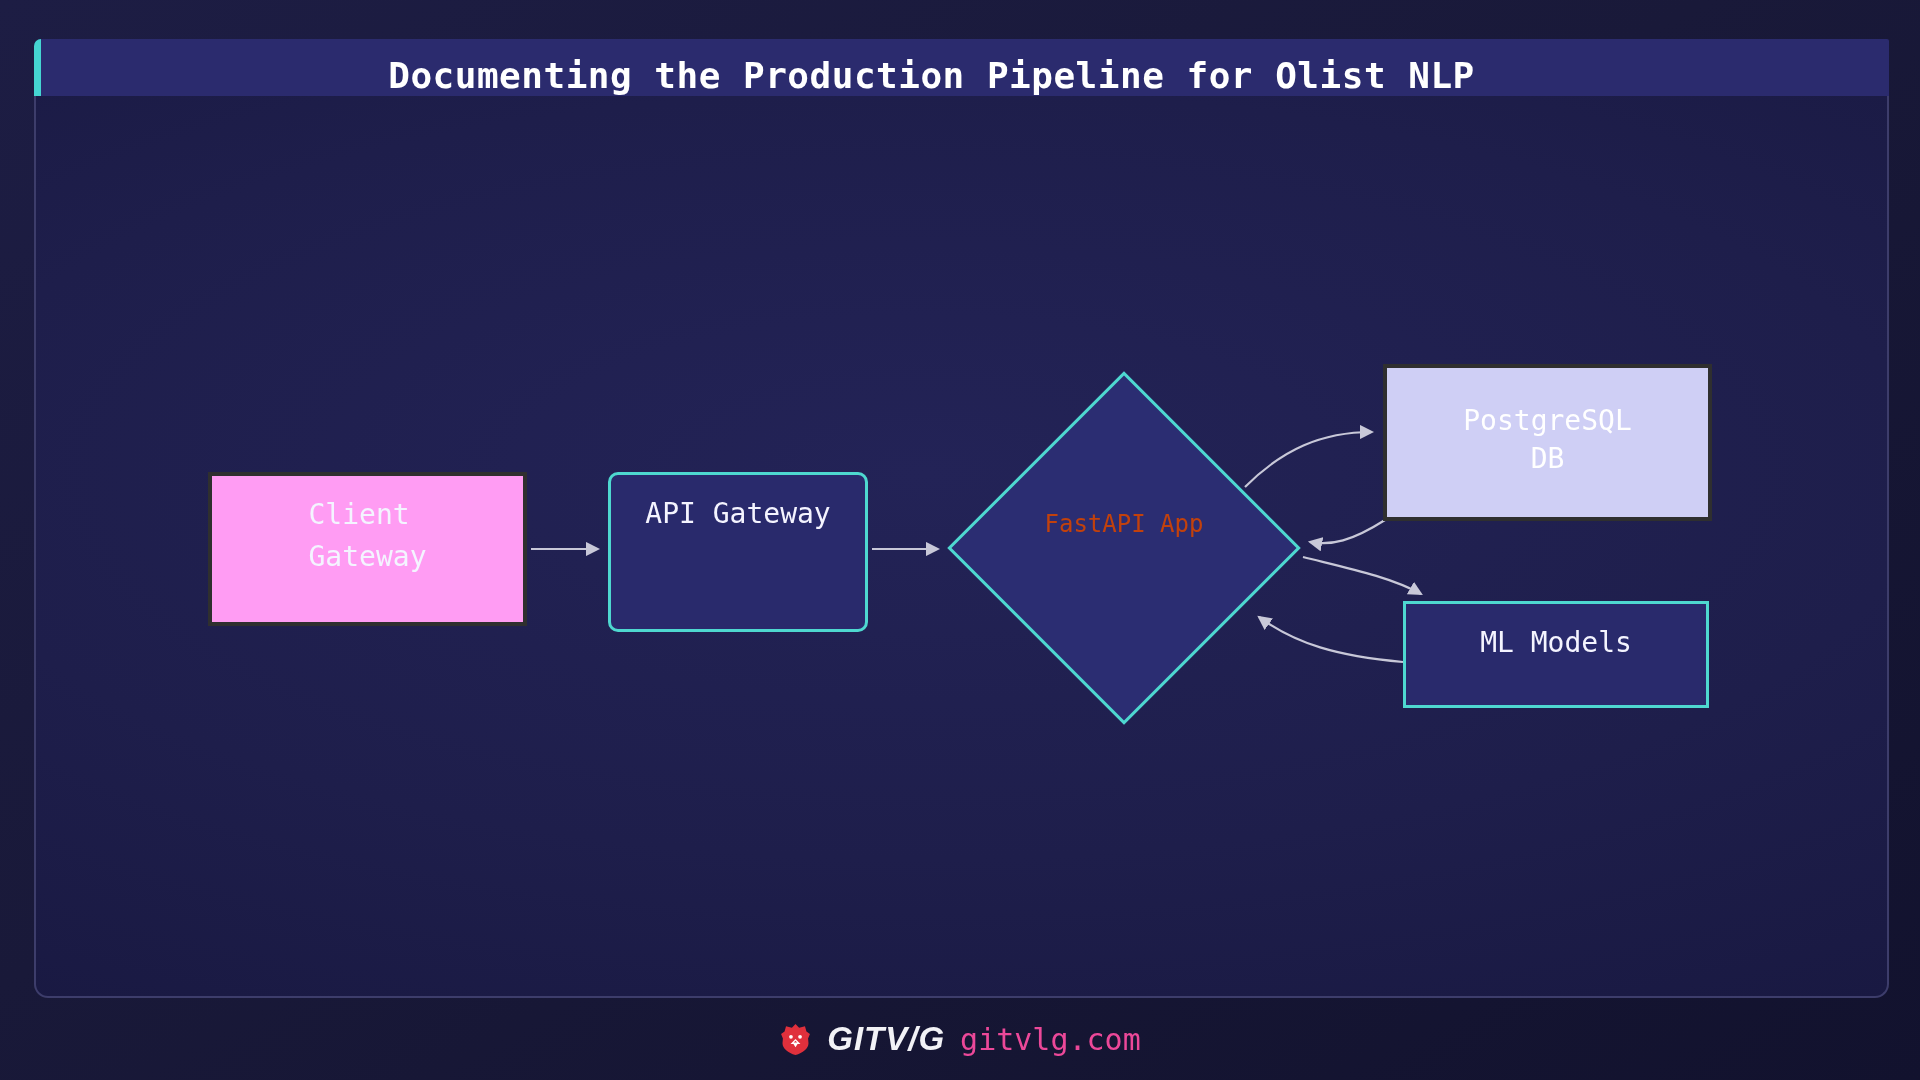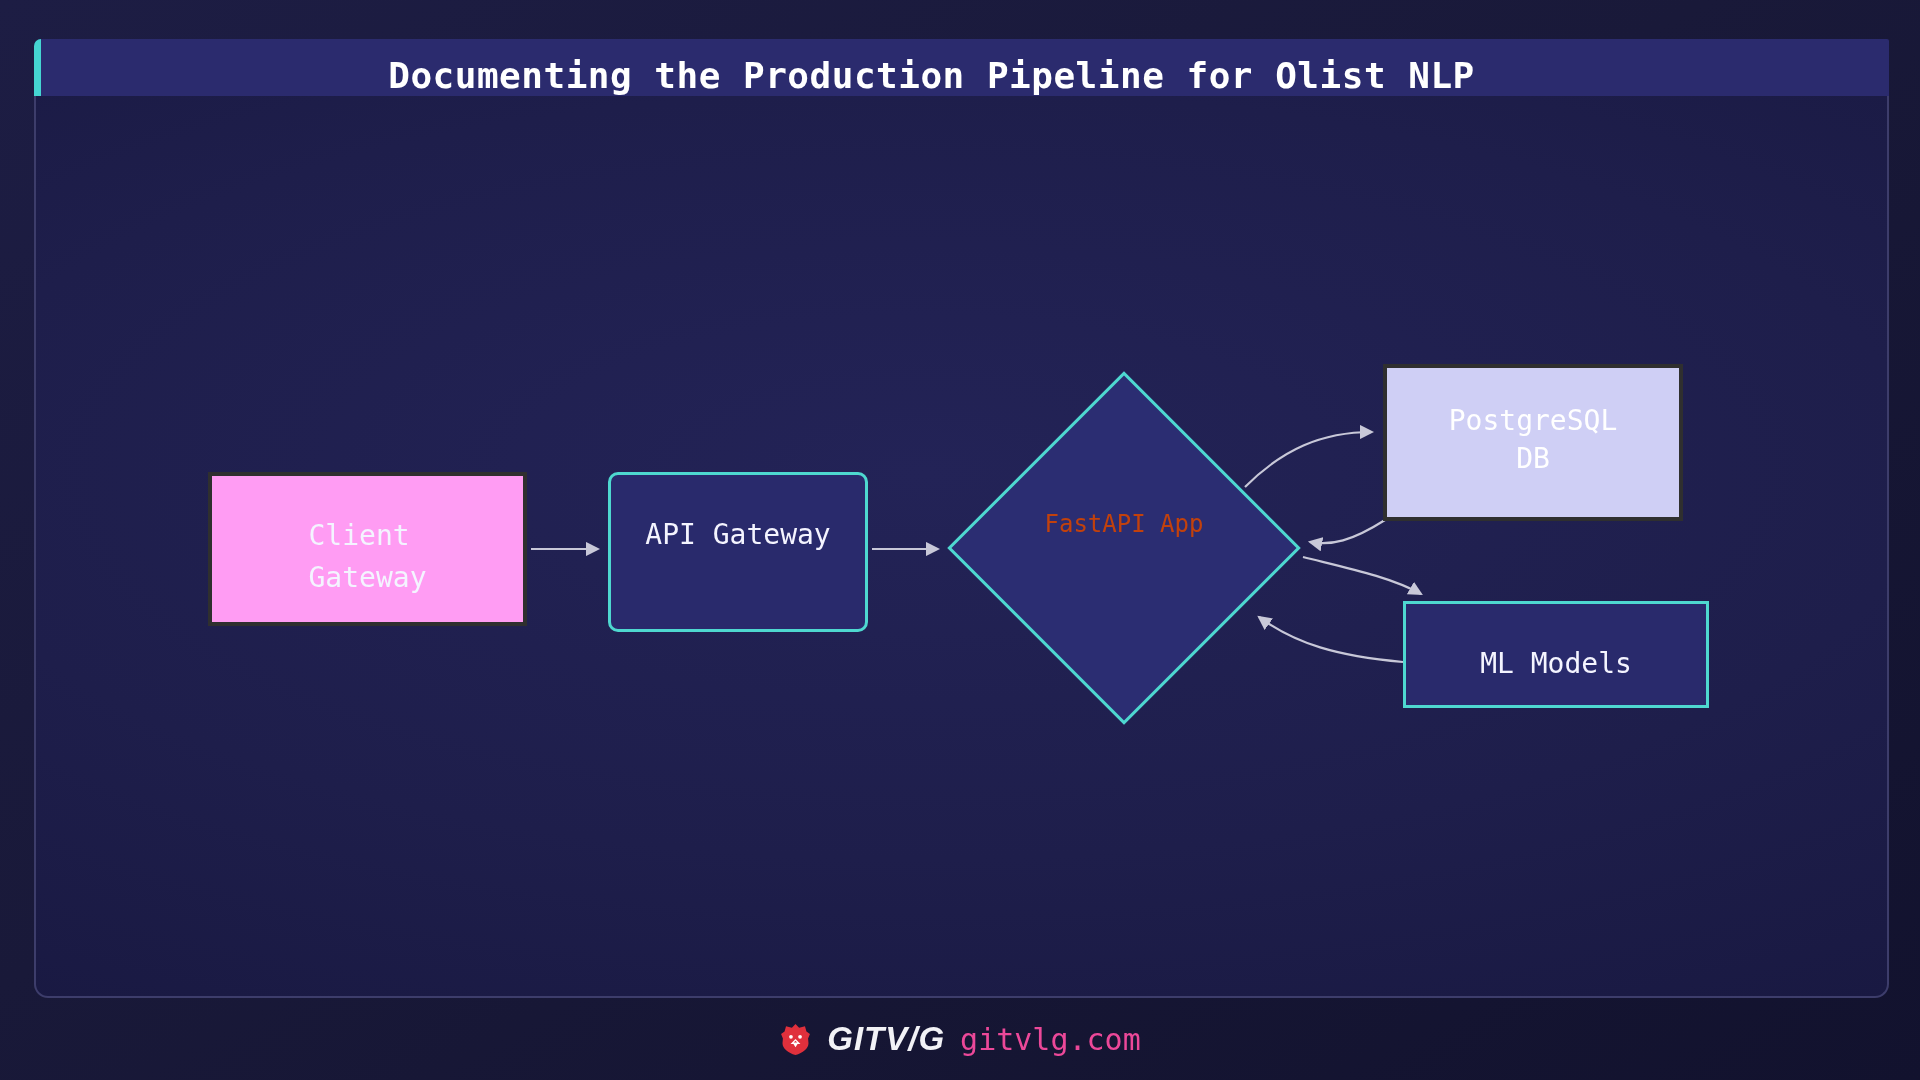--- a/index.html
+++ b/index.html
@@ -33,33 +33,33 @@
     border-radius:0 0 14px 14px;
     background:radial-gradient(120% 95% at 48% 42%, #232357 0%, #1e1e4b 45%, #191942 75%, #161639 100%);
   }
 
   
   svg.edges { position:absolute; left:0; top:0; width:1920px; height:1080px; pointer-events:none; }
   svg.edges path.edge { fill:none; stroke:#c8c8d8; stroke-width:2.2px; }
 
   
   .node { position:absolute; color:#f4f4ff; font-size:28px; line-height:42px; text-align:center; }
-  .node .pad { padding-top:39px; display:block; }
+  .node .pad { padding-top:18px; display:block; }
   .node .leftblock { display:inline-block; text-align:left; }
 
   .node-client {
     left:208px; top:472px; width:319px; height:154px;
     background:#ff9cf3; border:4px solid #2f2f2f;
   }
   .node-gateway {
     left:608px; top:472px; width:260px; height:160px;
     background:#292a6c; border:3px solid #4ed8d0; border-radius:10px;
   }
   .node-postgres {
-    left:1383px; top:364px; width:300px; height:157px;
+    left:1383px; top:364px; width:329px; height:157px;
     background:#cfcff5; border:4px solid #2f2f2f;
     color:#ffffff; line-height:38px;
   }
   .node-postgres .pad { padding-top:34px; }
   .node-ml {
     left:1403px; top:601px; width:306px; height:107px;
     background:#292a6c; border:3px solid #4ed8d0;
   }
 
   .diamond-shape {

